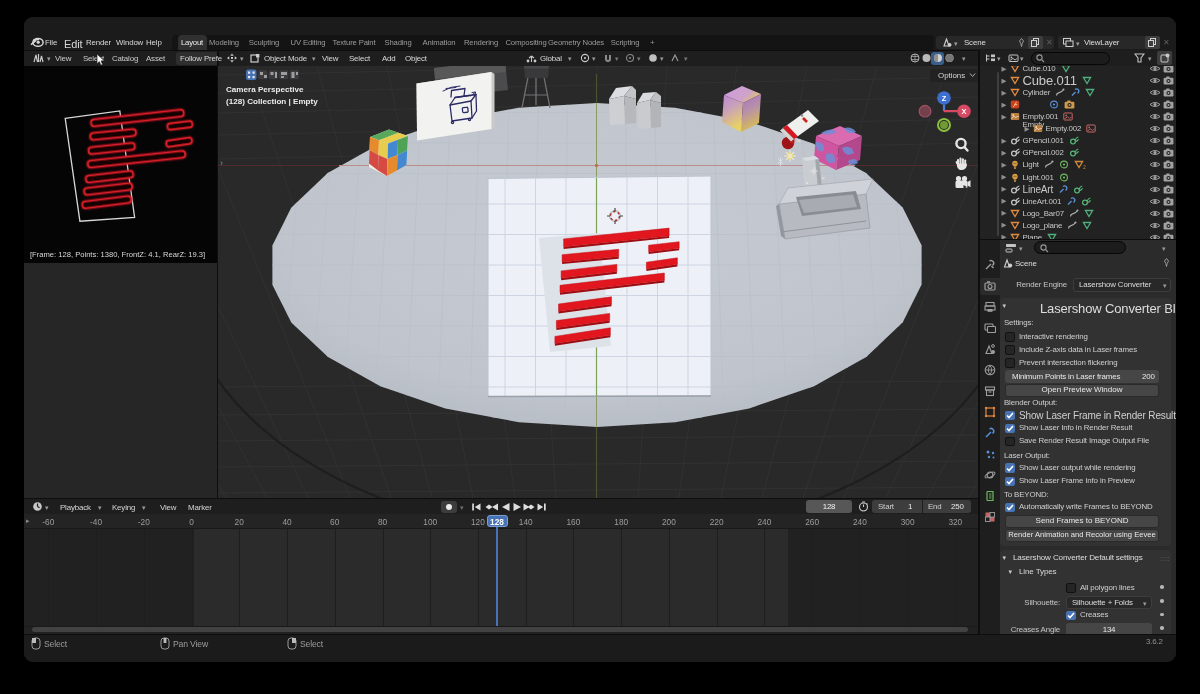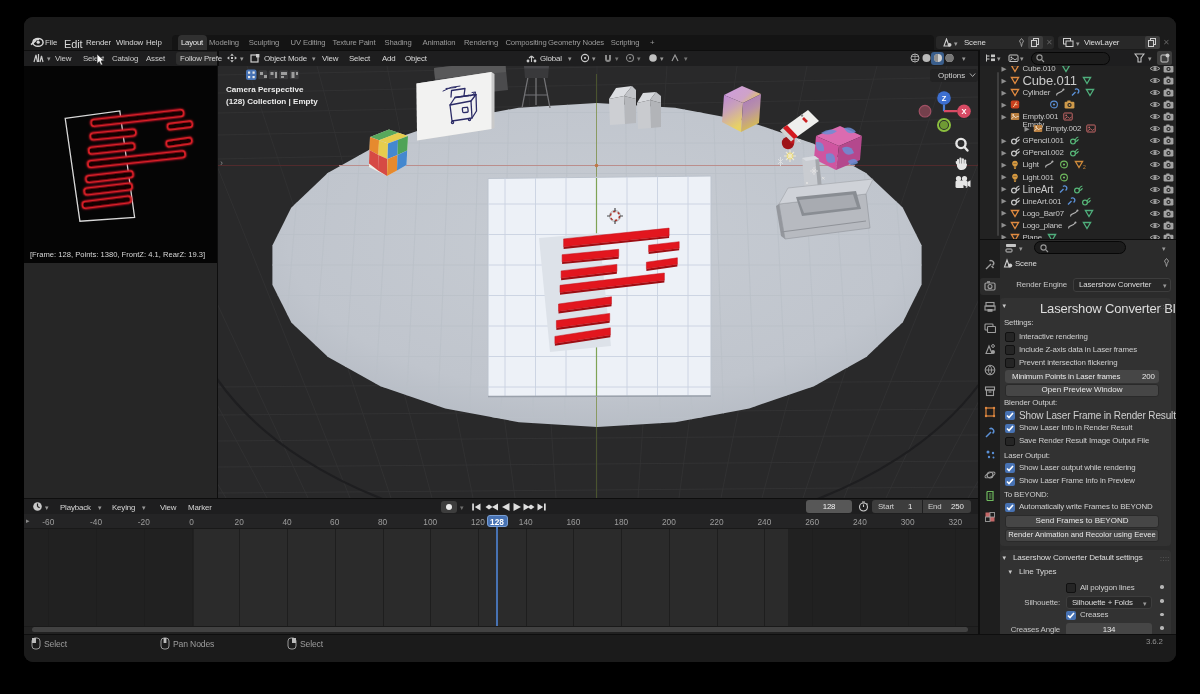--- a/index.html
+++ b/index.html
@@ -954,21 +954,21 @@
     <div class="abs" style="left:0;top:616.5px;width:1152px;height:1.5px;background:#0e0e0e;"></div>
     <svg class="abs" style="left:7px;top:620px" width="10" height="13" viewBox="0 0 10 13">
       <rect x="1" y="1" width="8" height="11" rx="3" fill="none" stroke="#9a9a9a" stroke-width="1"></rect>
       <rect x="1" y="1" width="4" height="5" fill="#bbb"></rect>
     </svg>
     <div class="abs txt" style="left:20px;top:621.5px;color:#9d9d9d;font-size:8.6px;">Select</div>
     <svg class="abs" style="left:136px;top:620px" width="10" height="13" viewBox="0 0 10 13">
       <rect x="1" y="1" width="8" height="11" rx="3" fill="none" stroke="#9a9a9a" stroke-width="1"></rect>
       <rect x="3.6" y="1" width="2.8" height="5" fill="#bbb"></rect>
     </svg>
-    <div class="abs txt" style="left:149px;top:621.5px;color:#9d9d9d;font-size:8.6px;">Pan Nodes</div>
+    <div class="abs txt" style="left:149px;top:621.5px;color:#9d9d9d;font-size:8.6px;">Pan View</div>
     <svg class="abs" style="left:263px;top:620px" width="10" height="13" viewBox="0 0 10 13">
       <rect x="1" y="1" width="8" height="11" rx="3" fill="none" stroke="#9a9a9a" stroke-width="1"></rect>
       <rect x="5" y="1" width="4" height="5" fill="#bbb"></rect>
     </svg>
     <div class="abs txt" style="left:276px;top:621.5px;color:#9d9d9d;font-size:8.6px;">Select</div>
     <div class="abs txt" style="left:1122px;top:620px;color:#909090;">3.6.2</div>
     <svg class="abs" style="left:194px;top:49px" width="760" height="432" viewBox="0 0 760 432">
       <defs>
 <radialGradient id="discg" cx="50%" cy="42%" r="68%">
           <stop offset="0%" stop-color="#c7ccd3"></stop>

